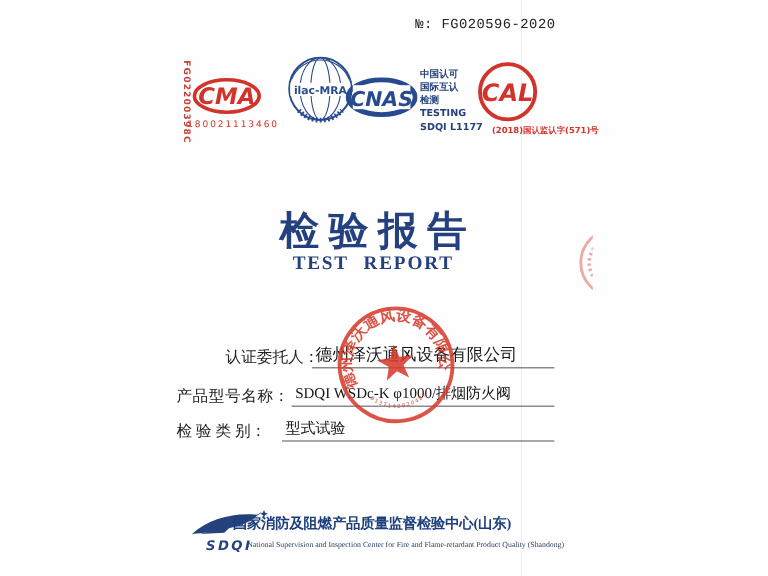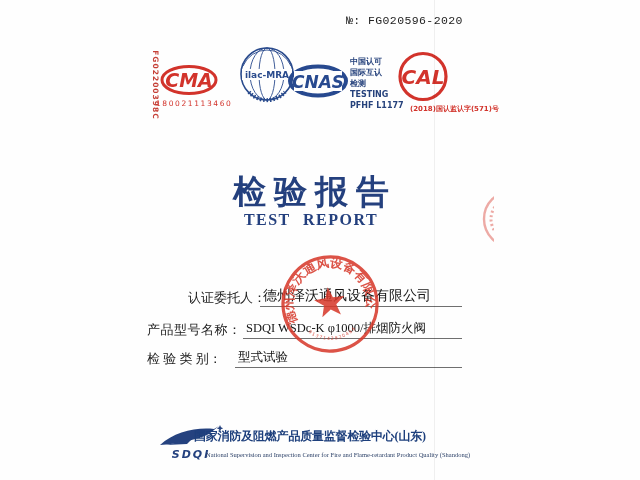--- a/index.html
+++ b/index.html
@@ -94,21 +94,21 @@
       <ellipse cx="30" cy="21" rx="28" ry="14.5" fill="none" stroke="#27498f" stroke-width="4"></ellipse>
       <rect x="6" y="11" width="48" height="20" fill="#fefefe"></rect>
       <text x="30" y="28" text-anchor="middle" font-size="17" font-weight="bold" font-style="italic" fill="#27498f" font-family="DejaVu Sans, sans-serif">CNAS</text>
     </svg>
   </div>
   <div class="abs cnas-text">
     <div>中国认可</div>
     <div>国际互认</div>
     <div>检测</div>
     <div>TESTING</div>
-    <div>PFHF L1177</div>
+    <div>SDQI L1177</div>
   </div>
 
   <div class="abs logo-cal">
     <svg width="52" height="51" viewBox="0 0 52 51">
       <circle cx="26" cy="25.5" r="23" fill="none" stroke="#d2332b" stroke-width="3.2"></circle>
       <text x="26" y="33" text-anchor="middle" font-size="20" font-weight="bold" font-style="italic" fill="#d2332b" font-family="DejaVu Sans, sans-serif">CAL</text>
     </svg>
   </div>
   <div class="abs cal-caption">(2018)国认监认字(571)号</div>
 

